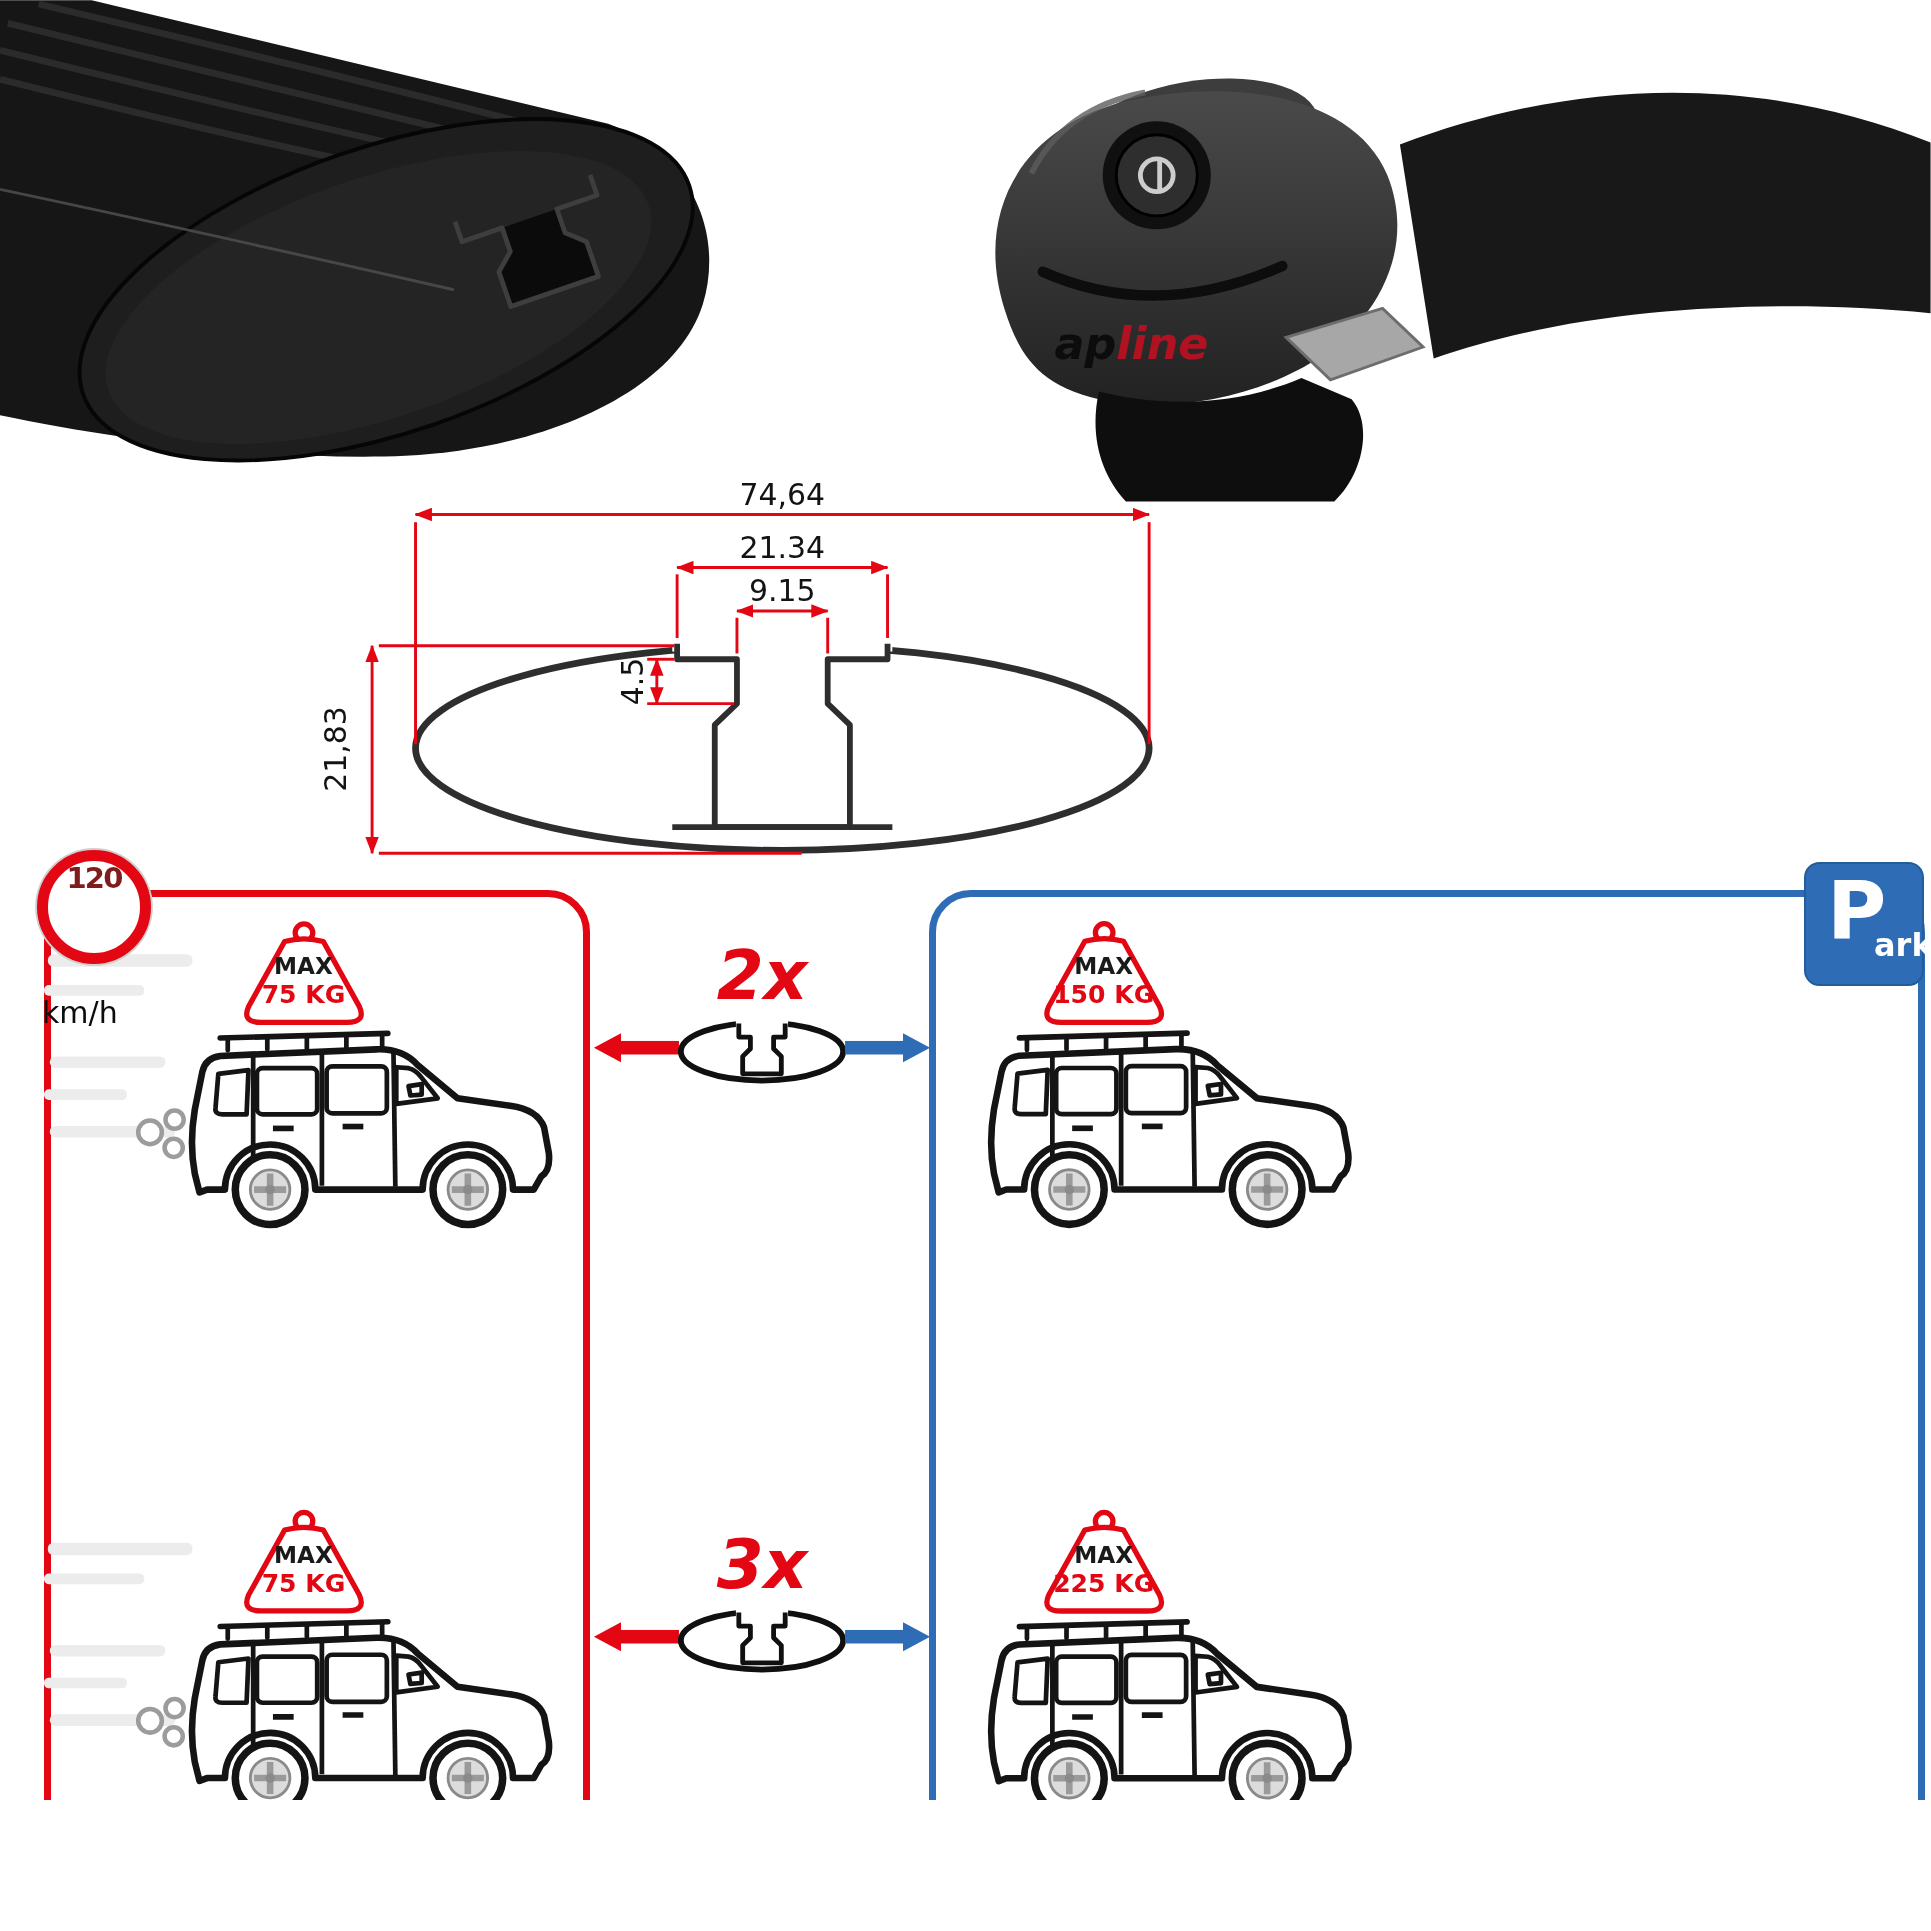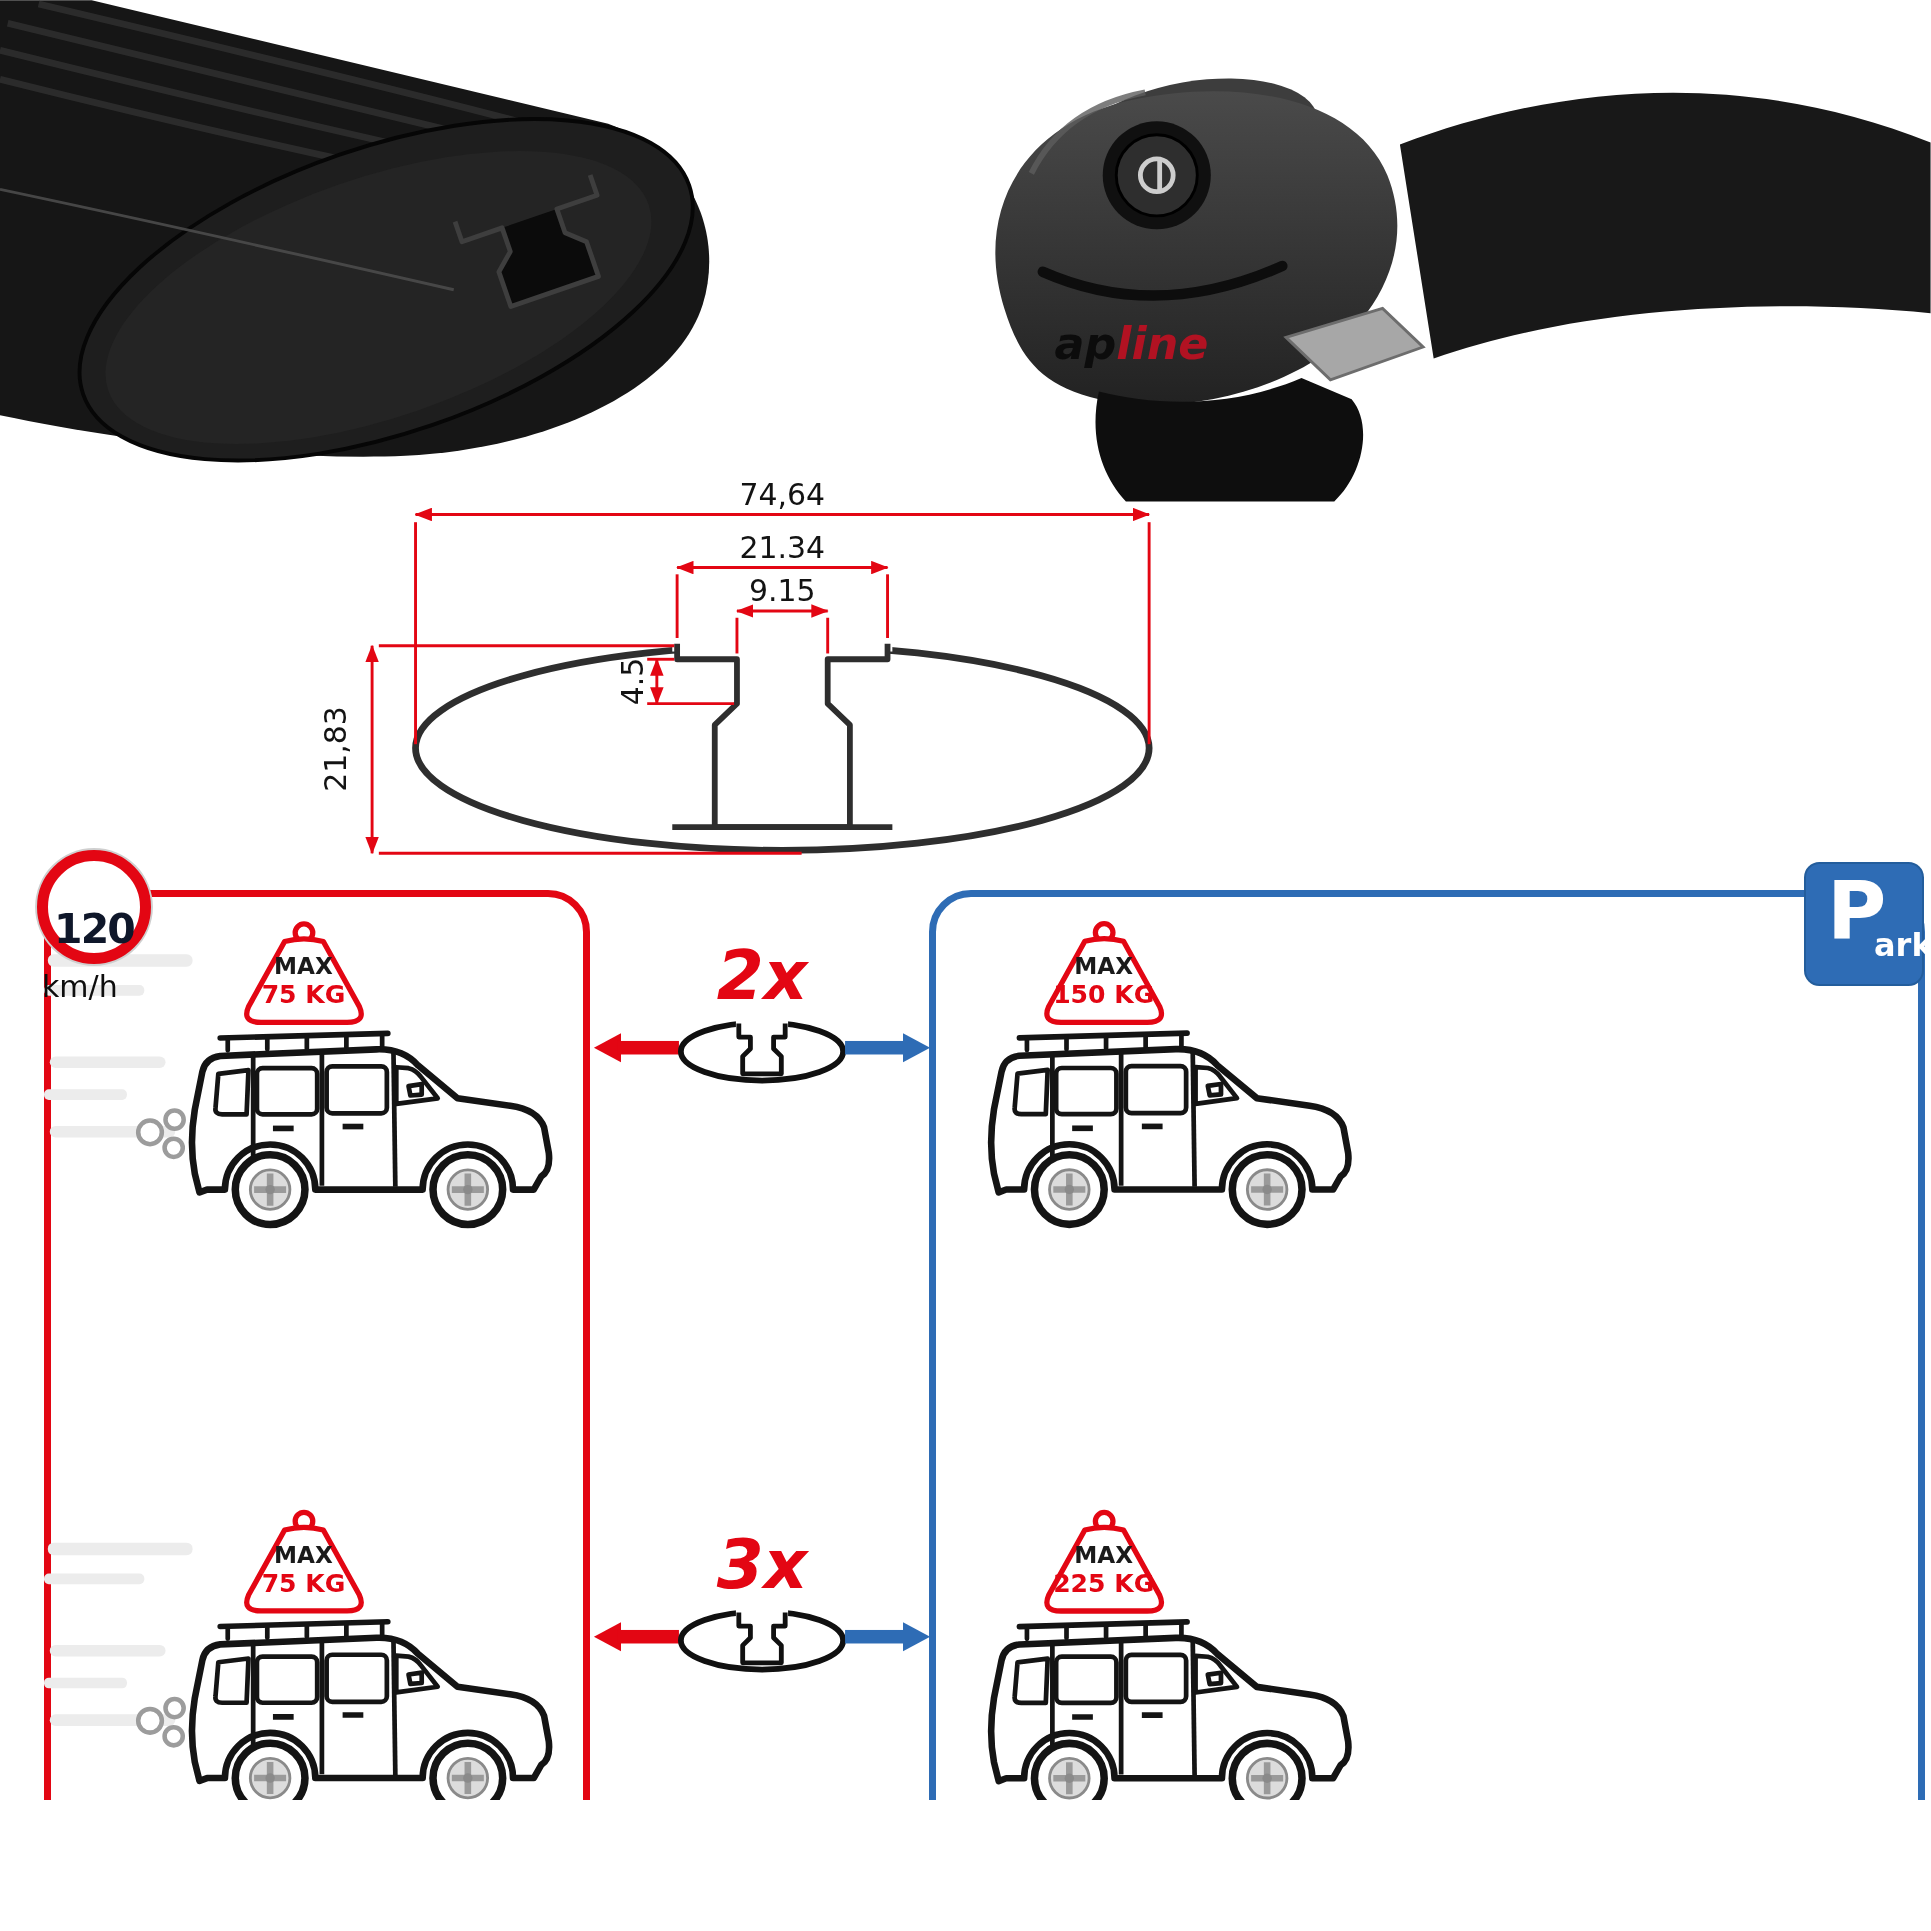--- a/index.html
+++ b/index.html
@@ -6,22 +6,22 @@
   html,body{width:1931px;height:1931px;background:#fff}
   body{font-family:"DejaVu Sans","Liberation Sans",sans-serif;color:#111}
   .canvas{position:relative;width:1931px;height:1800px;overflow:hidden;background:#fff}
   .abs{position:absolute}
   svg{display:block}
   text{font-family:"DejaVu Sans","Liberation Sans",sans-serif}
   .panel{position:absolute;border-radius:42px;background:transparent}
   .panel.red{border:7.7px solid #e30613}
   .panel.blue{border:7.7px solid #2e6cb5}
   .speed-sign{width:114px;height:114px;border-radius:50%;background:#fff;border:11.6px solid #e30613;
-    display:flex;align-items:flex-end;justify-content:center;font-weight:bold;font-size:41px;
-    letter-spacing:-1.9px;color:#0f172a;box-shadow:0 0 0 1.9px #cfcfcf;z-index:5}
+    display:flex;align-items:flex-start;justify-content:center;font-weight:bold;font-size:29px;
+    letter-spacing:-1.9px;color:#7f1d1d;box-shadow:0 0 0 1.9px #cfcfcf;z-index:5}
   .speed-unit{font-size:30px;color:#0d0d0d;z-index:5}
   .park-sign{width:120px;height:124px;background:#2e6cb5;border-radius:15.4px;border:2.9px solid #235d9c;color:#fff;z-index:5}
   .park-p{position:absolute;left:21px;top:1.9px;font-size:81px;font-weight:bold;line-height:1.1}
   .park-ark{position:absolute;left:68px;top:62px;font-size:32px;font-weight:bold}
   .dim{text-anchor:middle;font-size:31px;fill:#131313}
   .mult{font-size:70px;font-weight:bold;font-style:italic;fill:#e30613;text-anchor:middle}
   .tmax{font-size:24px;font-weight:bold;fill:#1a1a1a;text-anchor:middle}
   .tkg{font-size:26px;font-weight:bold;fill:#e30613;text-anchor:middle}
 </style>
 </head>
@@ -223,21 +223,21 @@
     <polygon points="2,130 30,115 30,145" fill="#e30613"></polygon>
     <rect x="26" y="123" width="64" height="14" fill="#e30613"></rect>
     <use href="#miniprofile" x="86" y="99" width="180" height="70"></use>
     <rect x="262" y="123" width="64" height="14" fill="#2e6cb5"></rect>
     <polygon points="350,130 322,115 322,145" fill="#2e6cb5"></polygon>
   </svg>
 
   <div class="abs speed-sign" style="left:37px;top:850px">
     <span>120</span>
   </div>
-  <div class="abs speed-unit" style="left:42px;top:969px">km/h</div>
+  <div class="abs speed-unit" style="left:42px;top:995px">km/h</div>
 
   <div class="abs park-sign" style="left:1804px;top:862px">
     <span class="park-p">P</span>
     <span class="park-ark">ark</span>
   </div>
 
 </div>
 
 
 </body></html>

